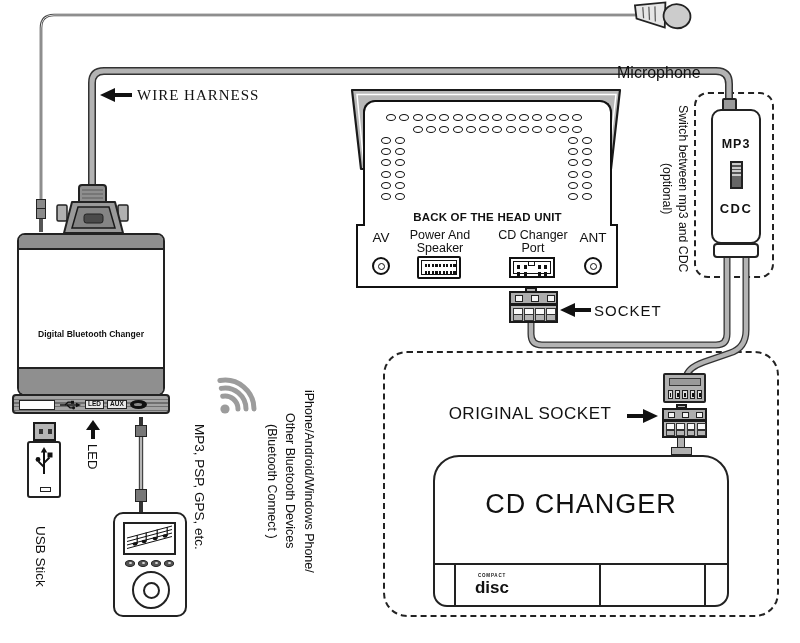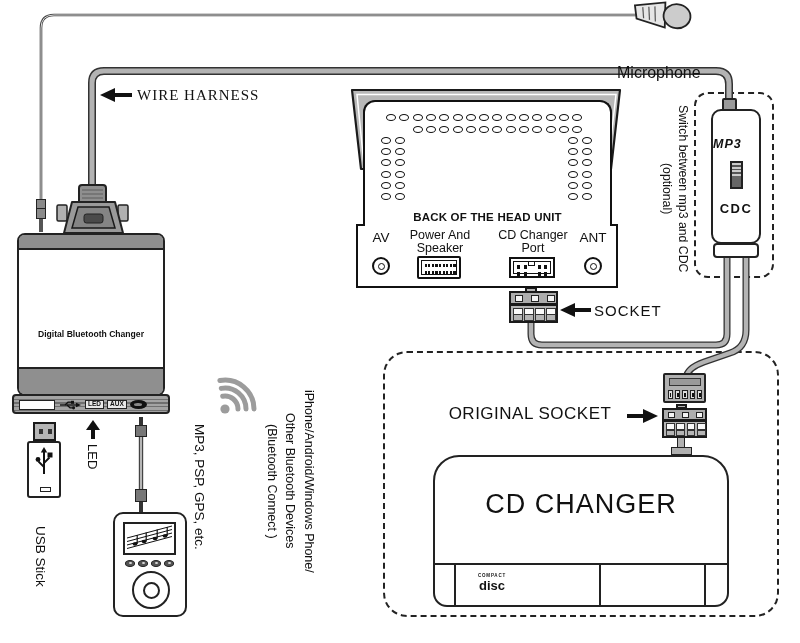--- a/index.html
+++ b/index.html
@@ -228,21 +228,21 @@
   </div>
   <div class="lbl" style="left:594px;top:302px;font-size:15px;letter-spacing:1px;z-index:8;">SOCKET</div>
 
   <div class="abs" style="left:694px;top:92px;width:80px;height:186px;border:2.4px dashed #222;border-radius:14px;z-index:1;"></div>
   <div class="lbl vrl" style="left:648px;top:90px;width:42px;height:198px;font-size:12.3px;text-align:center;line-height:1.3;z-index:8;white-space:normal;">
     <span>Switch between mp3 and CDC</span>
     <span>(optional)</span>
   </div>
   <div class="abs" style="left:722px;top:98px;width:15px;height:14px;background:#9a9a9a;border:2px solid #222;border-radius:2px;z-index:6;"></div>
   <div class="abs" style="left:711px;top:109px;width:50px;height:135px;background:#fff;border:2.2px solid #222;border-radius:10px;z-index:6;">
-    <div class="lbl" style="left:0;right:0;top:26px;font-size:12.5px;font-weight:bold;letter-spacing:1px;position:absolute;font-style:italic;">MP3</div>
+    <div class="lbl" style="left:0;right:0;top:26px;text-align:center;font-size:12.5px;font-weight:bold;letter-spacing:1px;position:absolute;">MP3</div>
     <div class="abs" style="left:17px;top:50px;width:13px;height:28px;border:2px solid #222;background:#666;">
       <div class="abs" style="left:0;top:0;width:100%;height:13px;background:repeating-linear-gradient(180deg,#ccc 0 2px,#555 2px 3.6px);"></div>
     </div>
     <div class="lbl" style="left:0;right:0;top:90px;text-align:center;font-size:13px;font-weight:bold;letter-spacing:1.5px;position:absolute;">CDC</div>
   </div>
   <div class="abs" style="left:713px;top:243px;width:46px;height:15px;background:#fff;border:2.2px solid #222;border-radius:4px;z-index:6;"></div>
 
   <div class="abs" style="left:383px;top:351px;width:396px;height:266px;border:2.4px dashed #222;border-radius:24px;z-index:1;"></div>
 
   <div class="lbl" style="left:428px;top:404px;width:204px;text-align:center;font-size:17px;letter-spacing:0.5px;z-index:8;">ORIGINAL SOCKET</div>
@@ -296,21 +296,21 @@
   <div class="abs" style="left:671px;top:447px;width:21px;height:8px;background:#b0b0b0;border:1.5px solid #222;z-index:3;"></div>
 
   <div class="abs" style="left:433px;top:455px;width:296px;height:152px;background:#fff;border:2.5px solid #222;
               border-radius:26px 26px 14px 14px;z-index:2;">
     <div class="lbl" style="left:0;right:0;top:32px;text-align:center;font-size:27px;letter-spacing:1px;position:absolute;">CD CHANGER</div>
     <div class="abs" style="left:-1px;right:-1px;top:106px;border-top:2px solid #222;"></div>
     <div class="abs" style="left:19px;top:106px;width:252px;height:44px;border-left:2px solid #222;border-right:2px solid #222;">
       <div class="abs" style="left:143px;top:0;bottom:0;border-left:2px solid #222;"></div>
       <div class="abs" style="left:12px;top:11px;width:48px;text-align:center;line-height:1;">
         <div style="font-size:4.5px;font-weight:bold;letter-spacing:0.8px;">COMPACT</div>
-        <div style="font-size:13px;font-weight:bold;margin-top:0.5px;">disc</div>
+        <div style="font-size:17px;font-weight:bold;margin-top:0.5px;">disc</div>
       </div>
     </div>
   </div>
 
   <div class="abs" style="left:17px;top:233px;width:148px;height:163px;background:#fff;border:2.5px solid #222;border-radius:8px;z-index:6;">
     <div class="abs" style="left:0;top:0;width:100%;height:15px;background:#8f8f8f;border-bottom:2px solid #222;border-radius:5px 5px 0 0;"></div>
     <div class="abs" style="left:0;bottom:0;width:100%;height:27px;background:#8f8f8f;border-top:2px solid #222;border-radius:0 0 5px 5px;"></div>
     <div class="lbl" style="left:0;right:0;top:94px;text-align:center;font-size:8.6px;font-weight:bold;position:absolute;">Digital Bluetooth Changer</div>
   </div>
   <div class="abs ridges" style="left:12px;top:394px;width:158px;height:20px;border:2.5px solid #222;border-radius:4px;z-index:6;">

